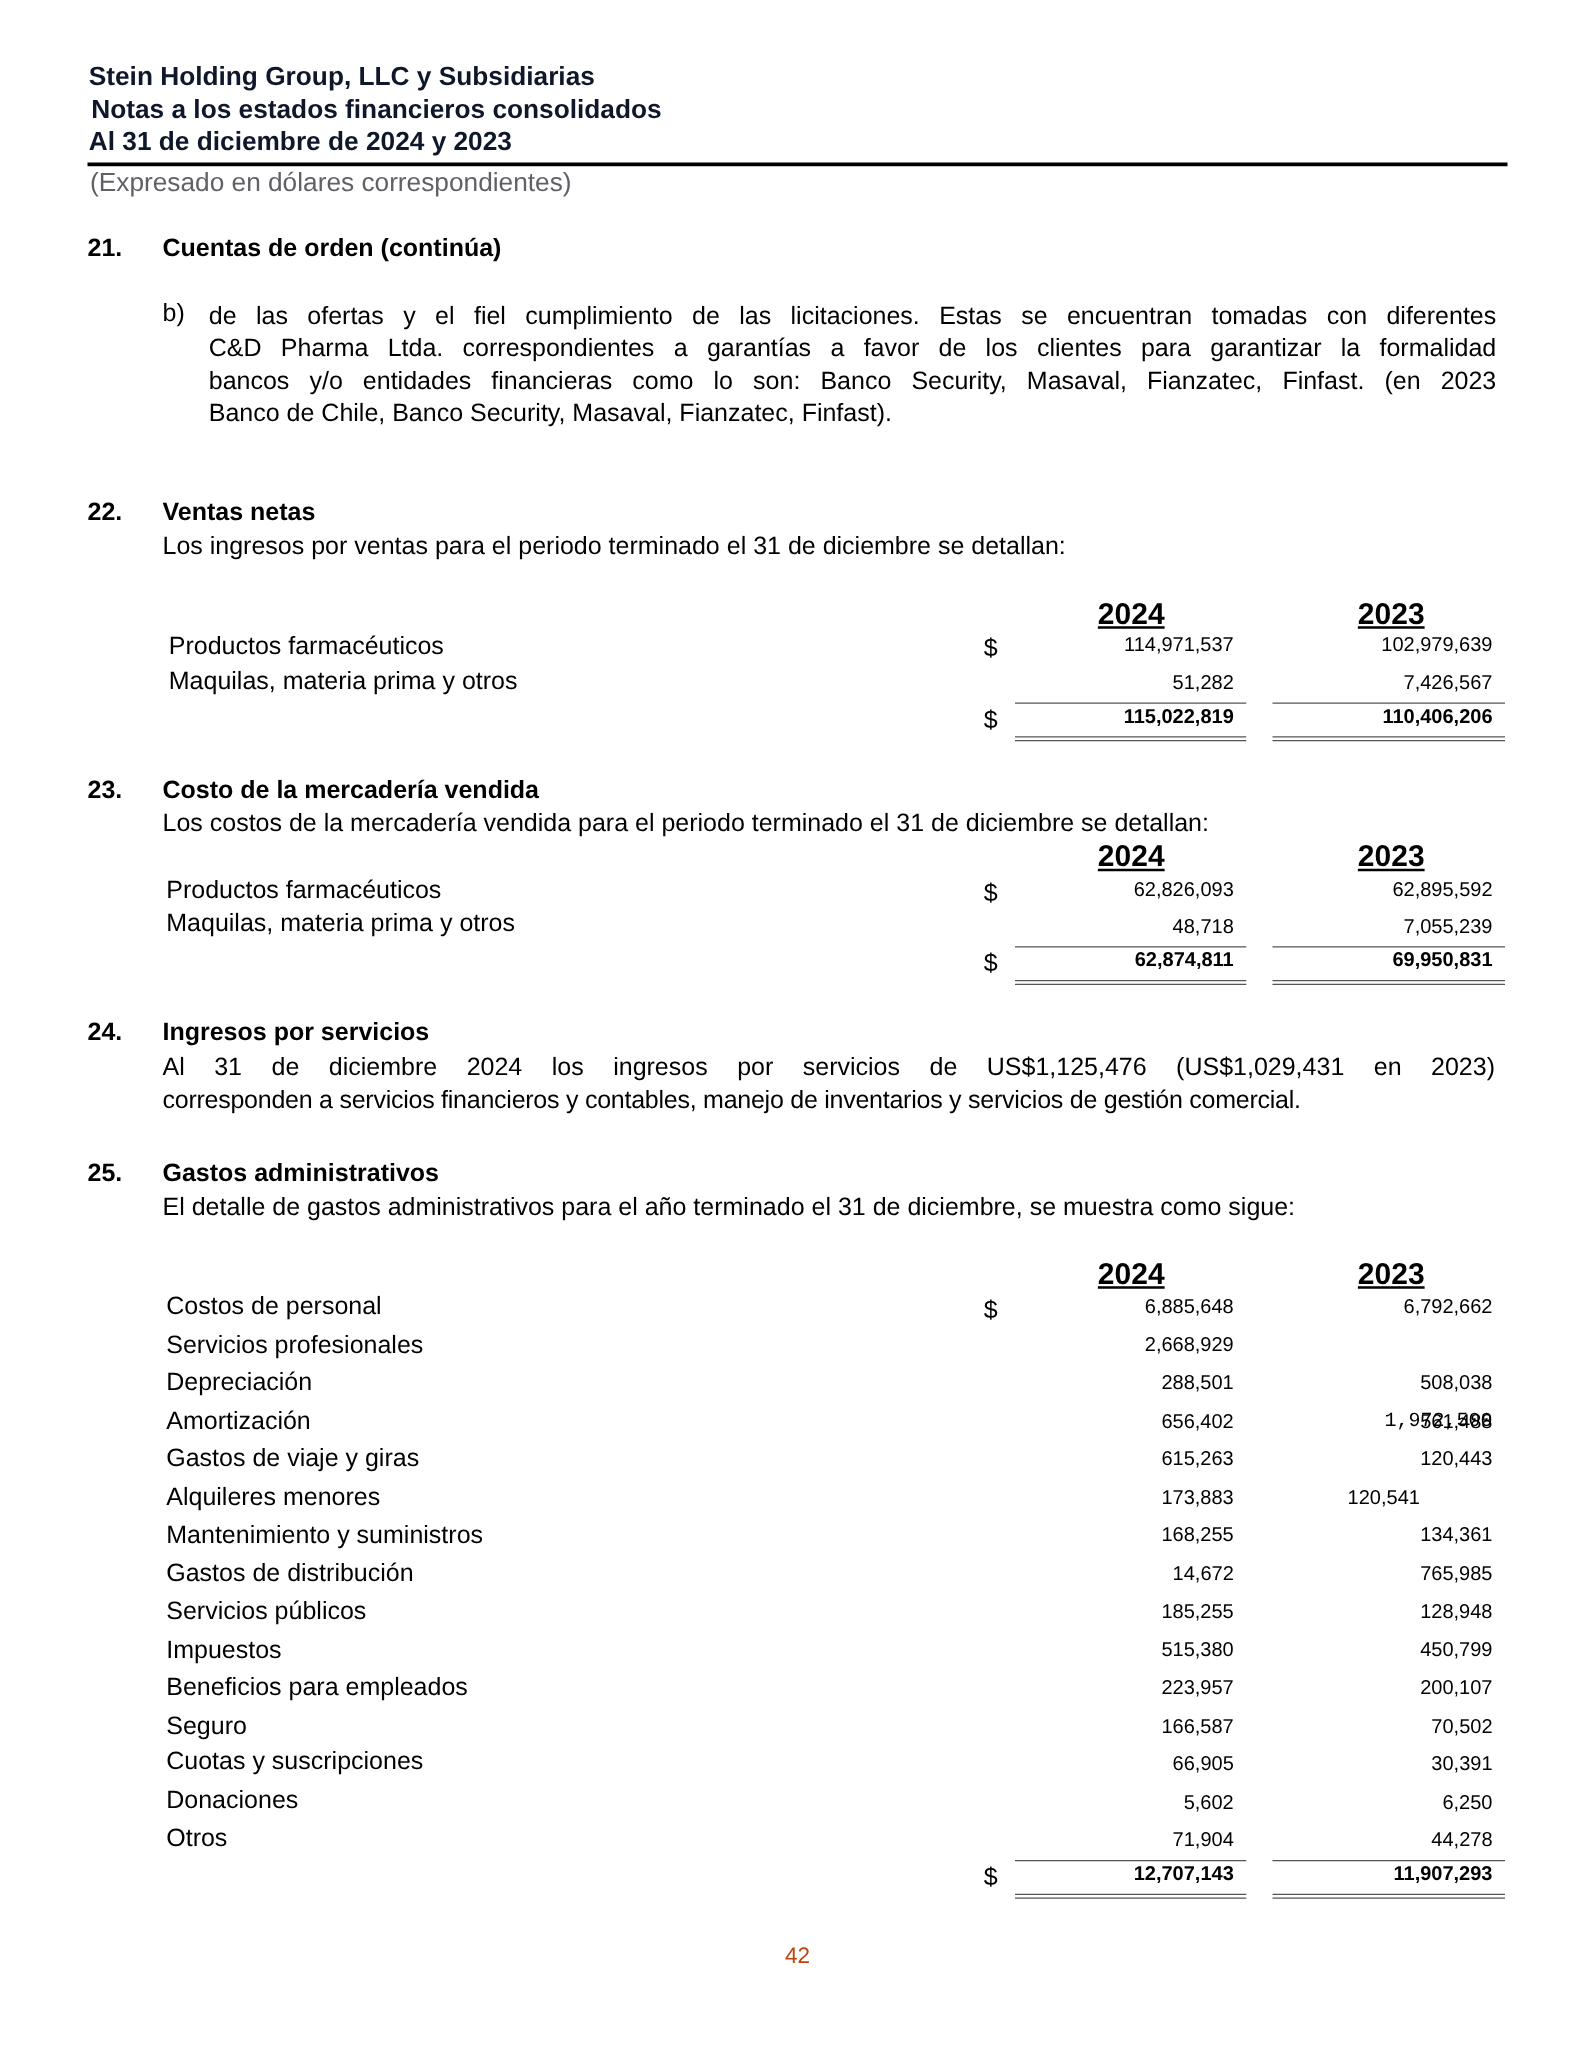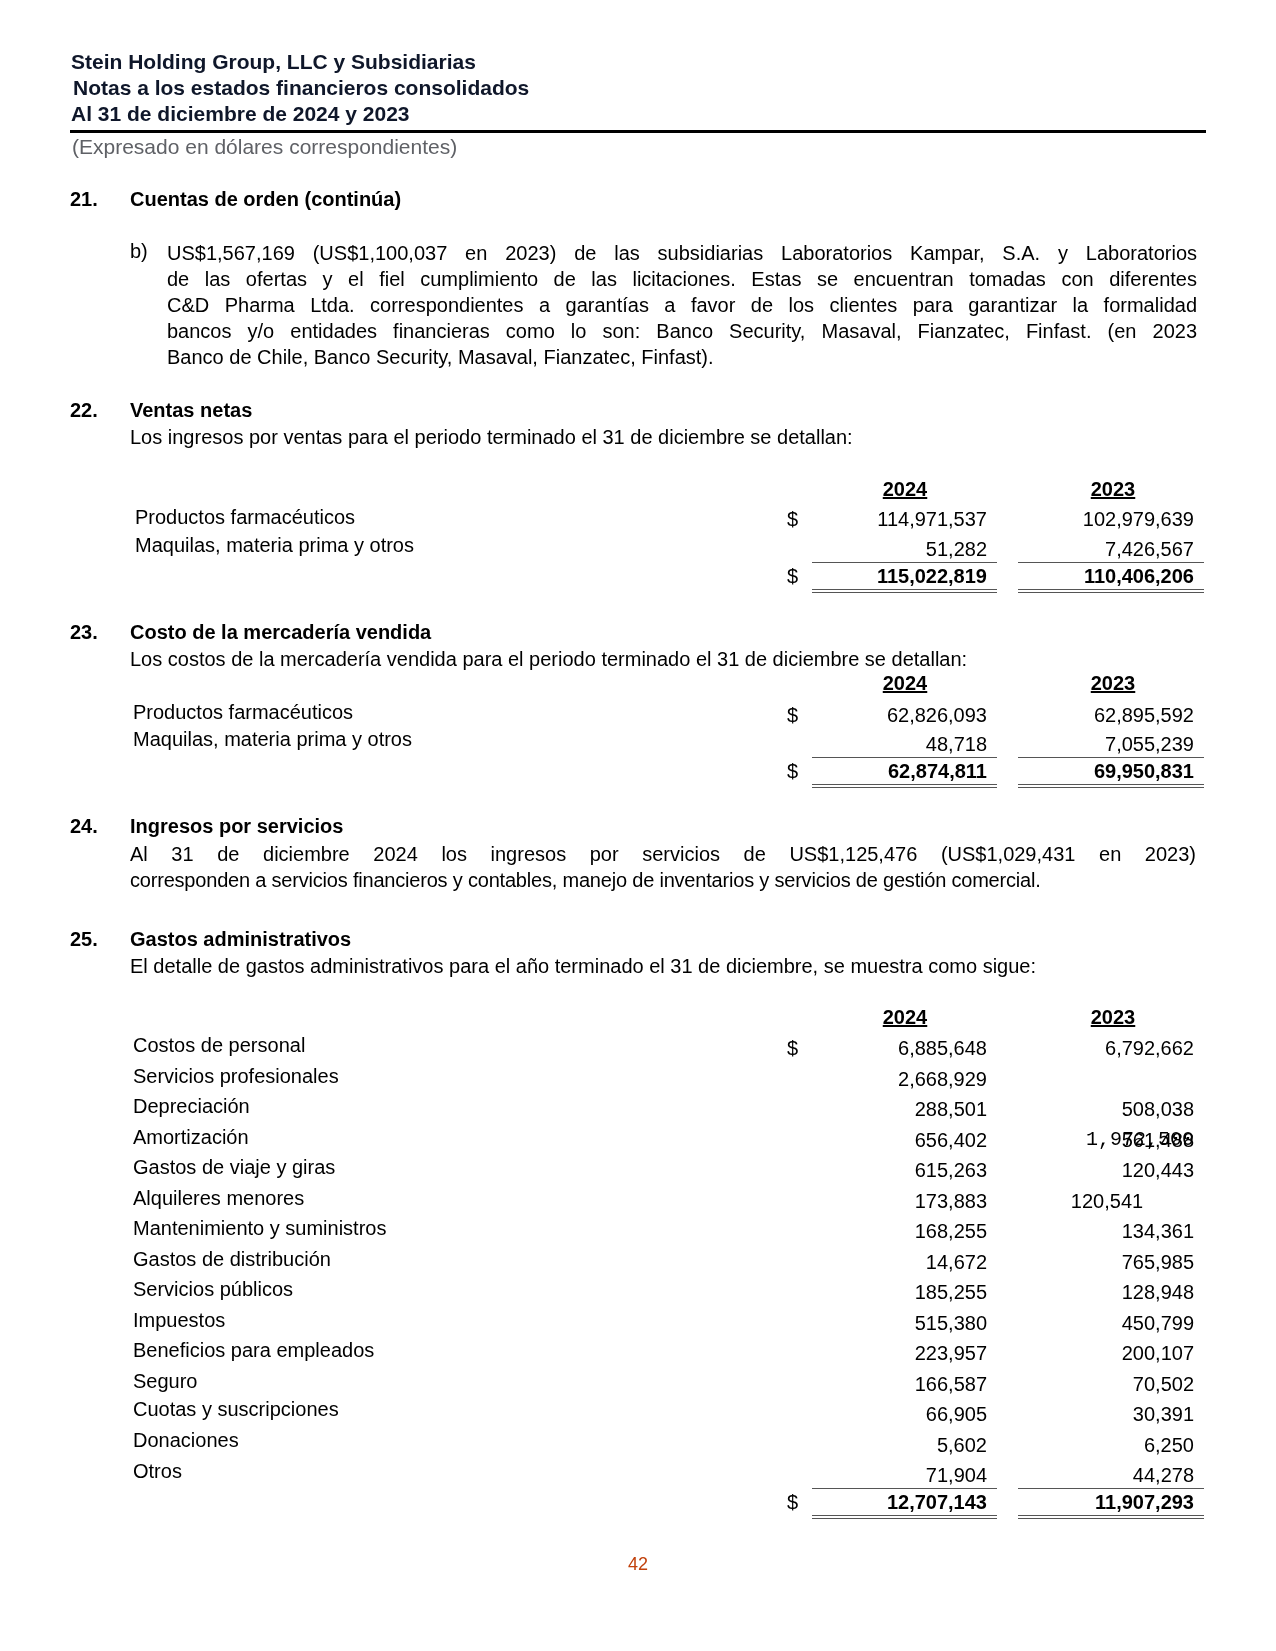--- a/index.html
+++ b/index.html
@@ -8,24 +8,24 @@
   .abs { position: absolute; }
   .hdr { position: absolute; left: 71px; font-weight: bold; font-size: 21px; color: #0f172a; line-height: 26px; }
   .hdr-sub { position: absolute; left: 72px; font-size: 21px; color: #5f6166; }
   .rule { position: absolute; left: 70px; width: 1136px; height: 3px; background: #000; top: 130px; }
   .sec-num { position: absolute; left: 70px; font-weight: bold; font-size: 20px; }
   .sec-title { position: absolute; left: 130px; font-weight: bold; font-size: 20px; }
   .para { position: absolute; left: 130px; width: 1066px; font-size: 20px; line-height: 26px; }
   .justify { text-align: justify; text-align-last: left; }
   .row-label { position: absolute; left: 133px; font-size: 20px; }
   .dollar { position: absolute; left: 787px; font-size: 20px; }
-  .num { position: absolute; font-size: 20px; text-align: right; }
+  .num { position: absolute; font-size: 16px; text-align: right; }
   .c24 { left: 812px; width: 175px; }
   .c23 { left: 1020px; width: 174px; }
-  .yr { position: absolute; font-size: 20px; font-weight: bold; text-decoration: underline; text-align: center; }
+  .yr { position: absolute; font-size: 24px; font-weight: bold; text-decoration: underline; text-align: center; }
   .y24 { left: 855px; width: 100px; }
   .y23 { left: 1063px; width: 100px; }
   .uline { position: absolute; height: 1px; background: #555; }
   .dline { position: absolute; height: 4px; border-top: 1.5px solid #555; border-bottom: 1.5px solid #555; box-sizing: border-box; }
   .u24 { left: 812px; width: 185px; }
   .u23 { left: 1018px; width: 186px; }
   .bold { font-weight: bold; }
   .pnum { position: absolute; left: 0; width: 1276px; text-align: center; font-size: 18px; color: #c2410c; top: 1554px; }
 </style>
 </head>
@@ -34,21 +34,20 @@
 <div class="hdr" style="top:49px;">Stein Holding Group, LLC y Subsidiarias</div>
 <div class="hdr" style="top:75px; left:73px;">Notas a los estados financieros consolidados</div>
 <div class="hdr" style="top:101px;">Al 31 de diciembre de 2024 y 2023</div>
 <div class="rule"></div>
 <div class="hdr-sub" style="top:135px;">(Expresado en dólares correspondientes)</div>
 
 <div class="sec-num" style="top:188px;">21.</div>
 <div class="sec-title" style="top:188px;">Cuentas de orden (continúa)</div>
 <div class="abs" style="left:130px; top:240px; font-size:20px;">b)</div>
 <div class="abs" style="left:167px; top:240px; width:1030px; font-size:20px; line-height:26px;">
-  <div class="justify" style="text-align-last: justify;">US$1,567,169 (US$1,100,037 en 2023) de las subsidiarias Laboratorios Kampar, S.A. y Laboratorios</div>
   <div style="text-align-last: justify;" class="justify">de las ofertas y el fiel cumplimiento de las licitaciones. Estas se encuentran tomadas con diferentes</div>
   <div style="text-align-last: justify;" class="justify">C&amp;D Pharma Ltda. correspondientes a garantías a favor de los clientes para garantizar la formalidad</div>
   <div style="text-align-last: justify;" class="justify">bancos y/o entidades financieras como lo son: Banco Security, Masaval, Fianzatec, Finfast. (en 2023</div>
   <div>Banco de Chile, Banco Security, Masaval, Fianzatec, Finfast).</div>
 </div>
 
 <div class="sec-num" style="top:399px;">22.</div>
 <div class="sec-title" style="top:399px;">Ventas netas</div>
 <div class="para" style="top:424px;">Los ingresos por ventas para el periodo terminado el 31 de diciembre se detallan:</div>
 

